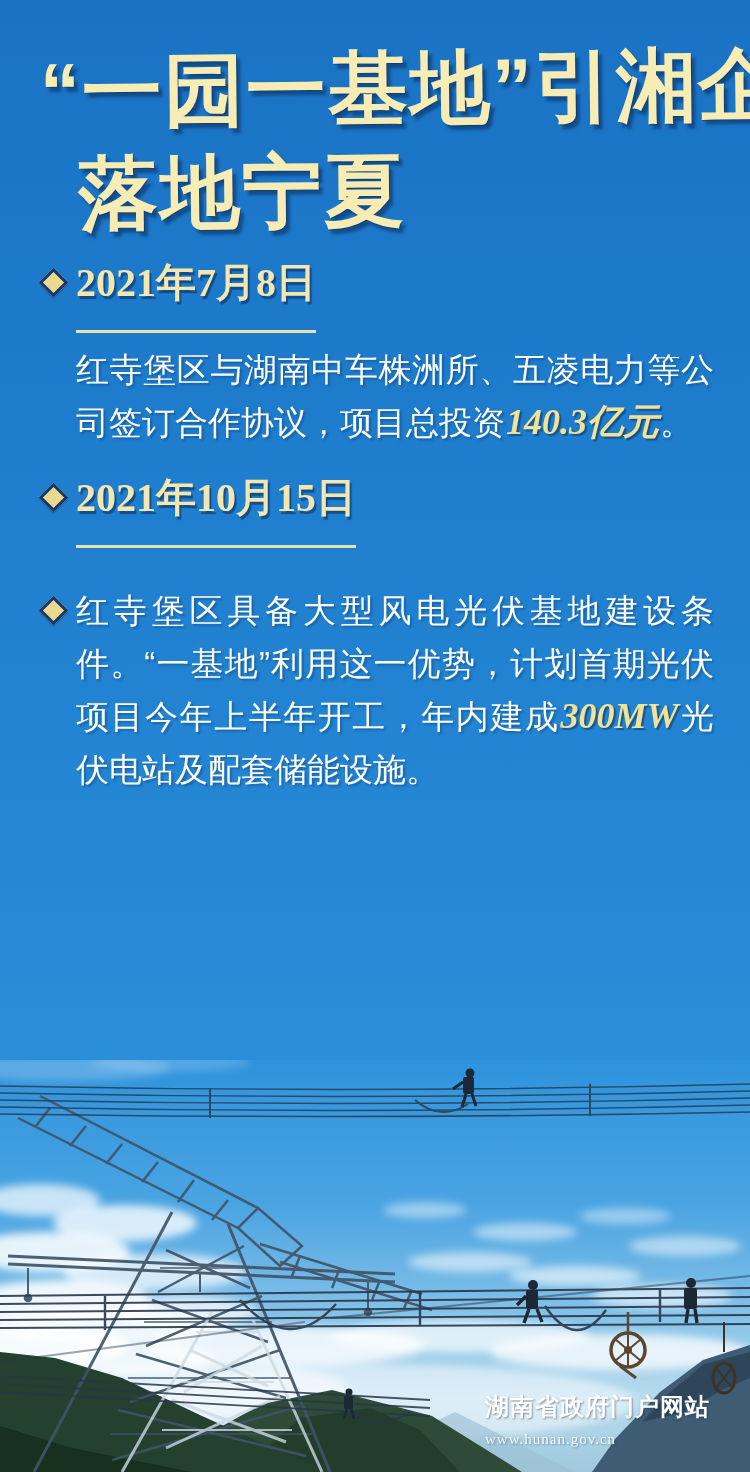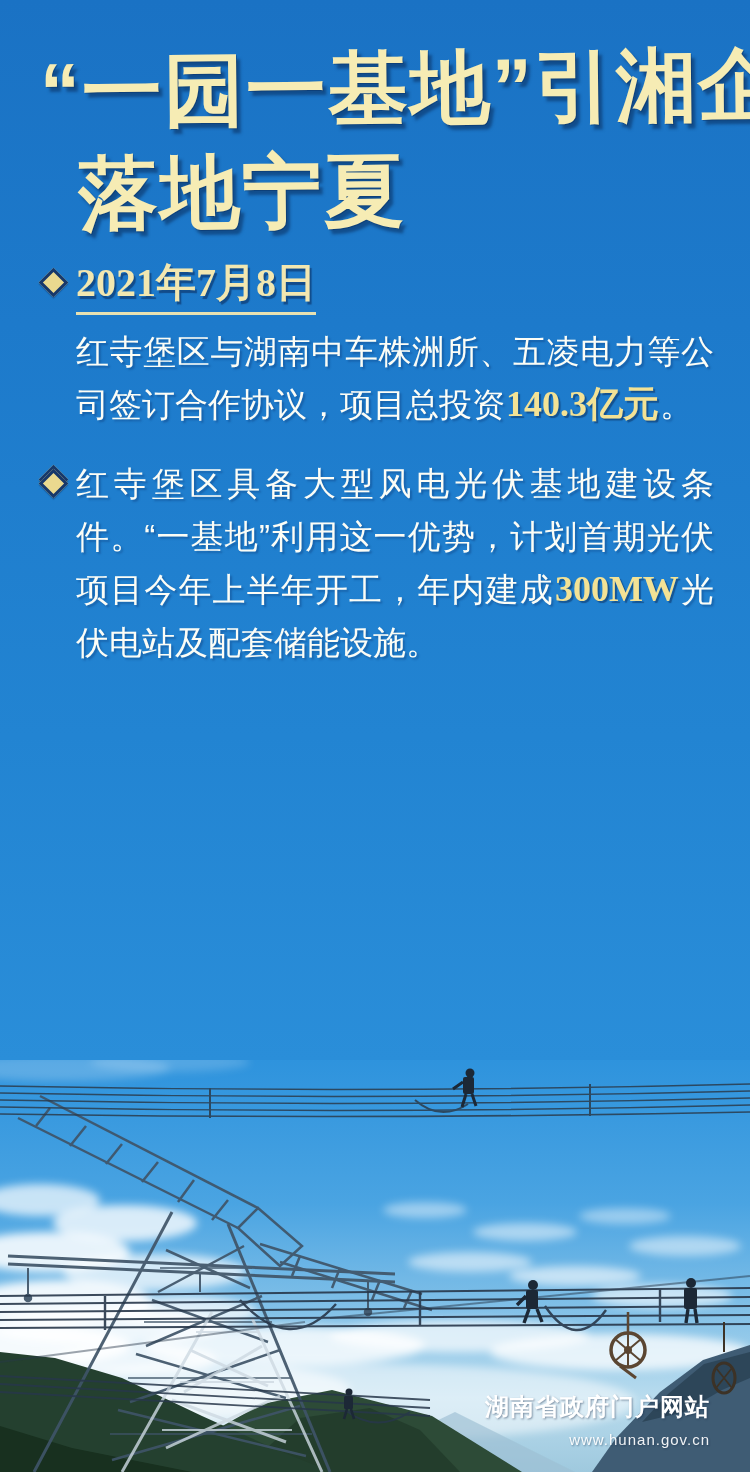--- a/index.html
+++ b/index.html
@@ -33,52 +33,53 @@
     background:#ead98f;
     border:3px solid #17386b;
     transform:rotate(45deg);
     box-shadow:1px 1px 1px rgba(10,40,90,.4);
   }
   .date{
     display:inline-block;
     font-family:"Liberation Serif","DejaVu Serif",serif;
     font-size:40px;line-height:46px;font-weight:bold;
     color:#f2e7b0;
-    padding-bottom:6px;
+    padding-bottom:24px;
     border-bottom:3px solid rgba(242,231,176,.95);
     text-shadow:2px 3px 1px rgba(9,39,86,.55);
     margin-bottom:10px;
   }
   .body-text{
     font-size:33px;line-height:53px;
     color:#fcfdf6;
     text-shadow:2px 2px 2px rgba(10,50,110,.38);
     text-align:justify;
   }
   .body-text .hl{
     font-family:"Liberation Serif","DejaVu Serif",serif;
-    font-weight:bold;
+    font-style:italic;font-weight:bold;
     font-size:36px;
     color:#f3e295;
     text-shadow:2px 2px 1px rgba(9,39,86,.5);
     padding:0 1px;
   }
   .section.no-date .body-text{margin-top:2px;}
   .section.no-date .bullet{top:16px;}
 
   
   .photo{
     position:absolute;left:0;bottom:0;z-index:1;
     width:750px;height:412px;
   }
   .photo svg{display:block;}
   .watermark{
     position:absolute;right:40px;bottom:24px;z-index:3;
-    text-align:right;color:#ffffff;
+    text-align:left;color:#ffffff;
     text-shadow:1px 1px 2px rgba(20,40,70,.45);
+    font-family:Liberation Serif, serif;
   }
   .watermark .wm-title{font-size:24px;font-weight:bold;letter-spacing:1px;}
   .watermark .wm-url{font-size:15px;margin-top:8px;opacity:.92;letter-spacing:1px;}
 </style>
 </head>
 <body>
 
 <div class="poster">
 
   <div class="content">
@@ -89,20 +90,21 @@
     </div>
 
     <div class="section">
       <span class="bullet"></span>
       <div class="date">2021年7月8日</div>
       <div class="body-text"><span>红寺堡区与湖南中车株洲所、五凌电力等公司签订合作协议，项目总投资</span><span class="hl">140.3亿元</span><span>。</span></div>
     </div>
 
     <div class="section">
       <span class="bullet"></span>
+      <div class="date">2021年10月15日</div>
     </div>
 
     <div class="section no-date">
       <span class="bullet"></span>
       <div class="body-text"><span>红寺堡区具备大型风电光伏基地建设条件。“一基地”利用这一优势，计划首期光伏项目今年上半年开工，年内建成</span><span class="hl">300MW</span><span>光伏电站及配套储能设施。</span></div>
     </div>
 
   </div>
 
   <div class="photo">

